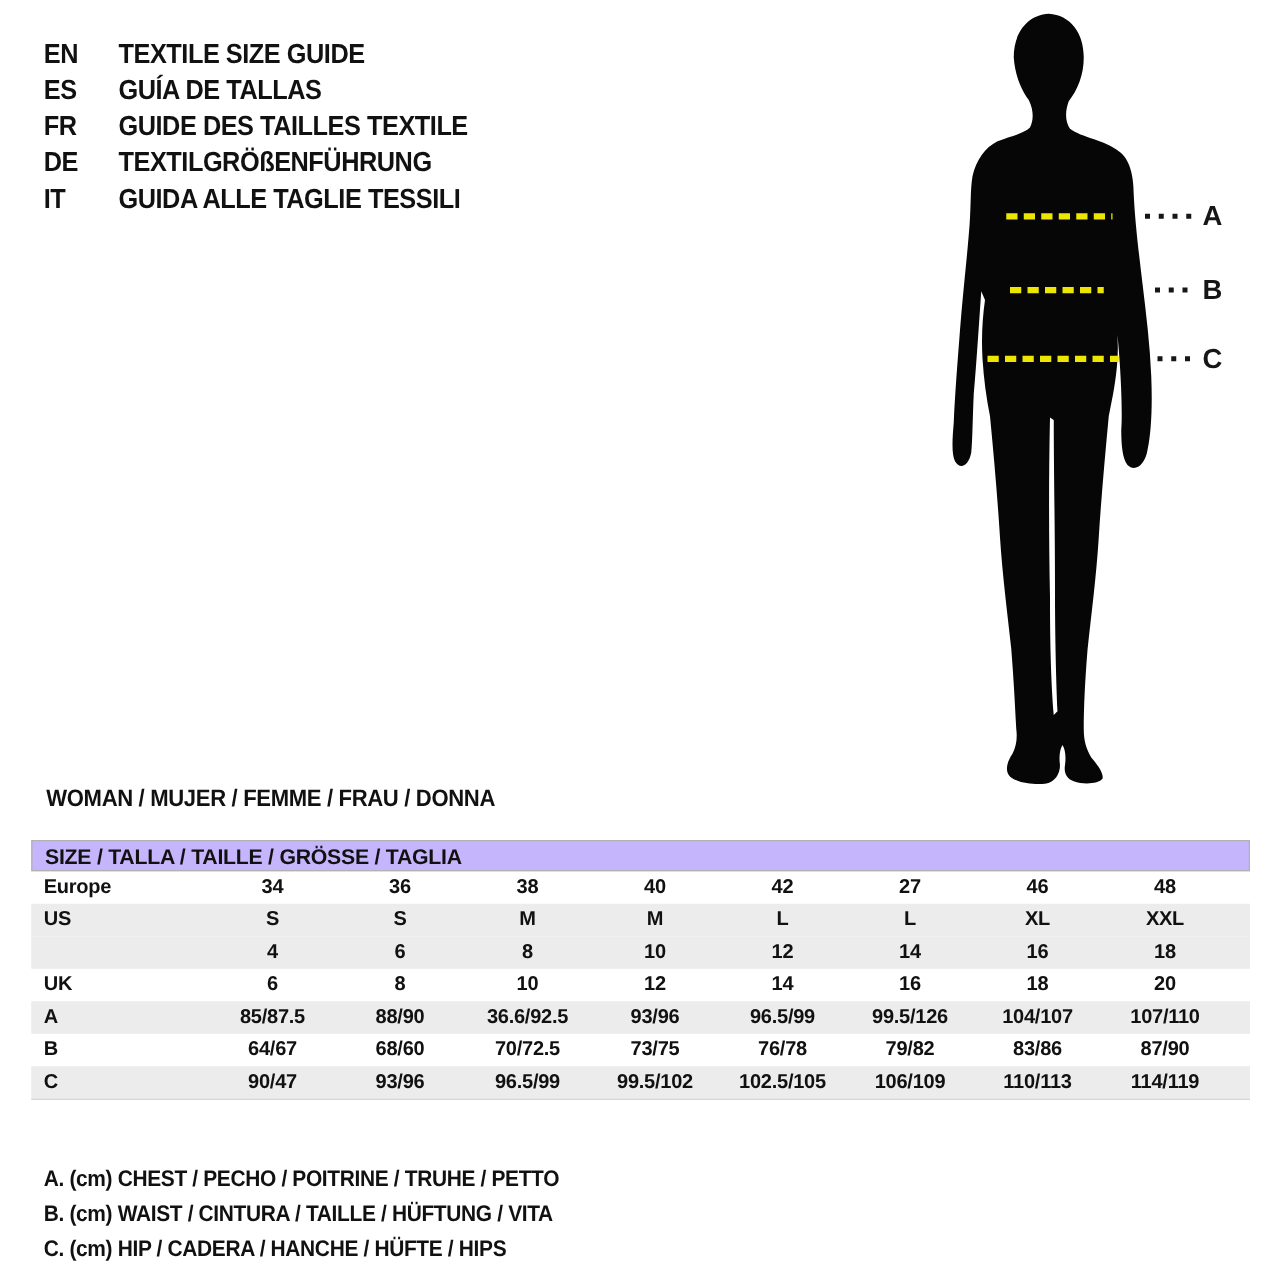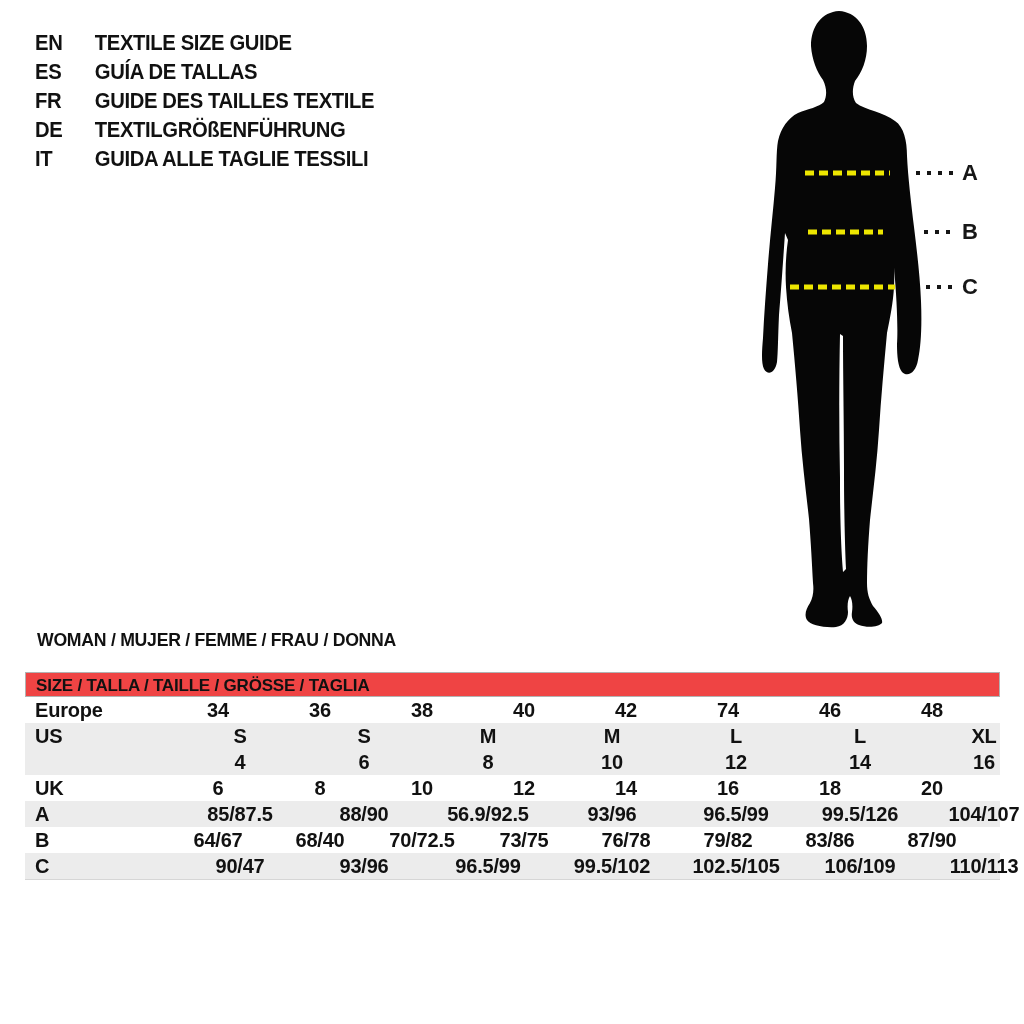--- a/index.html
+++ b/index.html
@@ -15,25 +15,25 @@
   .figure svg{position:absolute;left:0;top:0;}
   .marker{position:absolute;font-size:22px;line-height:22px;font-weight:bold;color:#161616;}
   .marker-a{left:222px;top:162px;}
   .marker-b{left:222px;top:221px;}
   .marker-c{left:222px;top:276px;}
   
   .woman-title{position:absolute;left:37px;top:629px;font-size:19px;font-weight:bold;
                letter-spacing:-0.3px;transform:scaleX(0.93);transform-origin:0 0;white-space:nowrap;}
   
   .size-table{position:absolute;left:25px;top:672px;width:975px;}
-  .thead{height:25px;line-height:25px;background:#ef4444;border:1px solid #b2b2b2;box-sizing:border-box;
+  .thead{height:25px;line-height:25px;background:#c4b5fd;border:1px solid #b2b2b2;box-sizing:border-box;
          padding-left:10px;font-size:17px;font-weight:bold;letter-spacing:-0.2px;}
   .trow{display:grid;grid-template-columns:142px repeat(8,102px) 1fr;height:26px;align-items:center;
-        font-size:20px;font-weight:bold;letter-spacing:-0.2px;}
-  .trow.shaded{background:#ececec;gap:22px;}
+        font-size:16px;font-weight:bold;letter-spacing:-0.2px;}
+  .trow.shaded{background:#ececec;}
   .size-table .trow:last-child{border-bottom:1px solid #d6d6d6;}
   .tlabel{padding-left:10px;text-align:left;}
   .tcell{text-align:center;}
   
   .legend{position:absolute;left:35px;top:929px;}
   .legend-line{height:28px;line-height:28px;font-size:18px;font-weight:bold;letter-spacing:-0.3px;
                transform:scaleX(0.93);transform-origin:0 50%;white-space:nowrap;}
 </style>
 </head>
 <body>
@@ -138,21 +138,21 @@
   <div class="size-table">
     <div class="thead">SIZE / TALLA / TAILLE / GRÖSSE / TAGLIA</div>
     <div id="tbody">
         <div class="trow">
           <div class="tlabel">Europe</div>
           <div class="tcell">34</div>
           <div class="tcell">36</div>
           <div class="tcell">38</div>
           <div class="tcell">40</div>
           <div class="tcell">42</div>
-          <div class="tcell">74</div>
+          <div class="tcell">27</div>
           <div class="tcell">46</div>
           <div class="tcell">48</div>
           <div></div>
         </div>
         <div class="trow shaded">
           <div class="tlabel">US</div>
           <div class="tcell">S</div>
           <div class="tcell">S</div>
           <div class="tcell">M</div>
           <div class="tcell">M</div>
@@ -183,32 +183,32 @@
           <div class="tcell">14</div>
           <div class="tcell">16</div>
           <div class="tcell">18</div>
           <div class="tcell">20</div>
           <div></div>
         </div>
         <div class="trow shaded">
           <div class="tlabel">A</div>
           <div class="tcell">85/87.5</div>
           <div class="tcell">88/90</div>
-          <div class="tcell">56.9/92.5</div>
+          <div class="tcell">36.6/92.5</div>
           <div class="tcell">93/96</div>
           <div class="tcell">96.5/99</div>
           <div class="tcell">99.5/126</div>
           <div class="tcell">104/107</div>
           <div class="tcell">107/110</div>
           <div></div>
         </div>
         <div class="trow">
           <div class="tlabel">B</div>
           <div class="tcell">64/67</div>
-          <div class="tcell">68/40</div>
+          <div class="tcell">68/60</div>
           <div class="tcell">70/72.5</div>
           <div class="tcell">73/75</div>
           <div class="tcell">76/78</div>
           <div class="tcell">79/82</div>
           <div class="tcell">83/86</div>
           <div class="tcell">87/90</div>
           <div></div>
         </div>
         <div class="trow shaded">
           <div class="tlabel">C</div>
@@ -218,14 +218,19 @@
           <div class="tcell">99.5/102</div>
           <div class="tcell">102.5/105</div>
           <div class="tcell">106/109</div>
           <div class="tcell">110/113</div>
           <div class="tcell">114/119</div>
           <div></div>
         </div>
       </div>
   </div>
 
+  <div class="legend">
+    <div class="legend-line">A. (cm) CHEST / PECHO / POITRINE / TRUHE / PETTO</div>
+    <div class="legend-line">B. (cm) WAIST / CINTURA / TAILLE / HÜFTUNG / VITA</div>
+    <div class="legend-line">C. (cm) HIP / CADERA / HANCHE / HÜFTE / HIPS</div>
+  </div>
 
 </div>
 
 </body></html>

